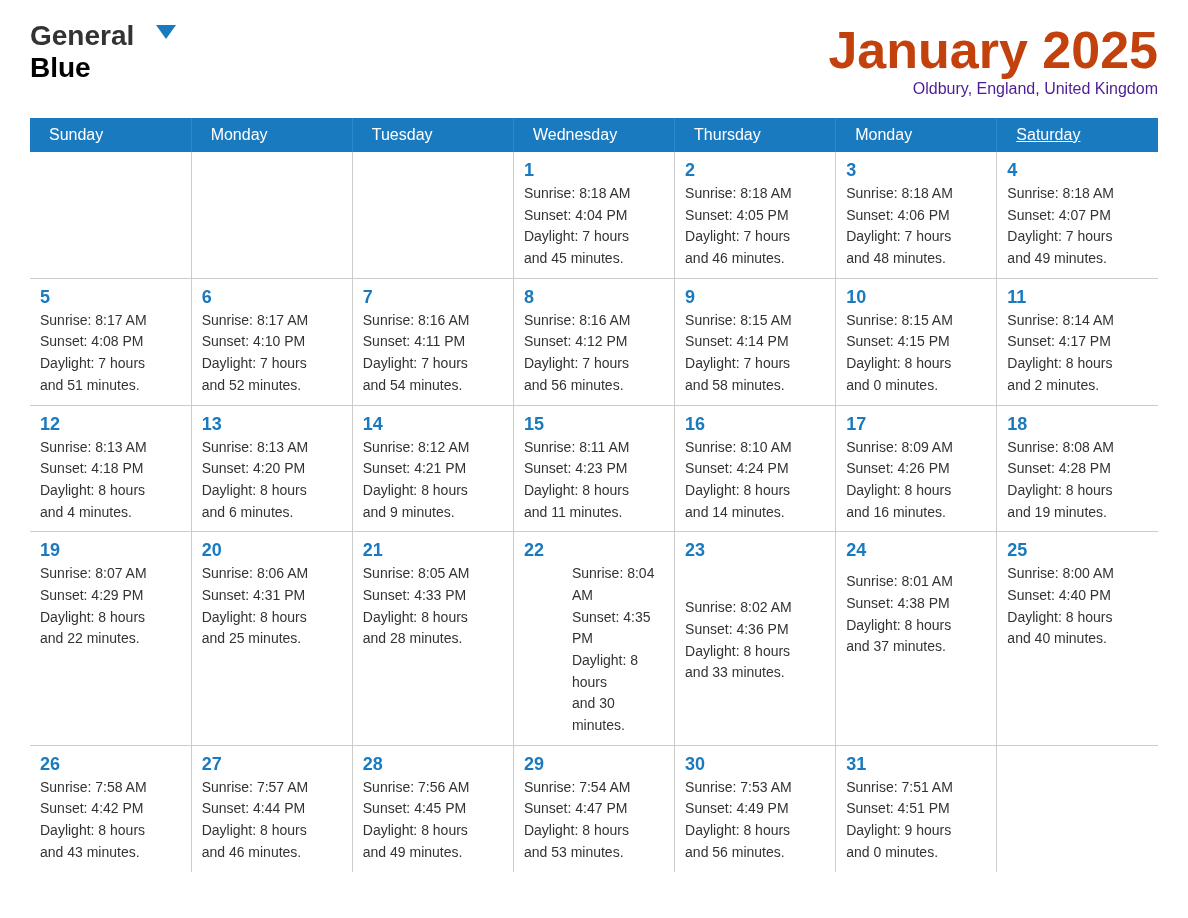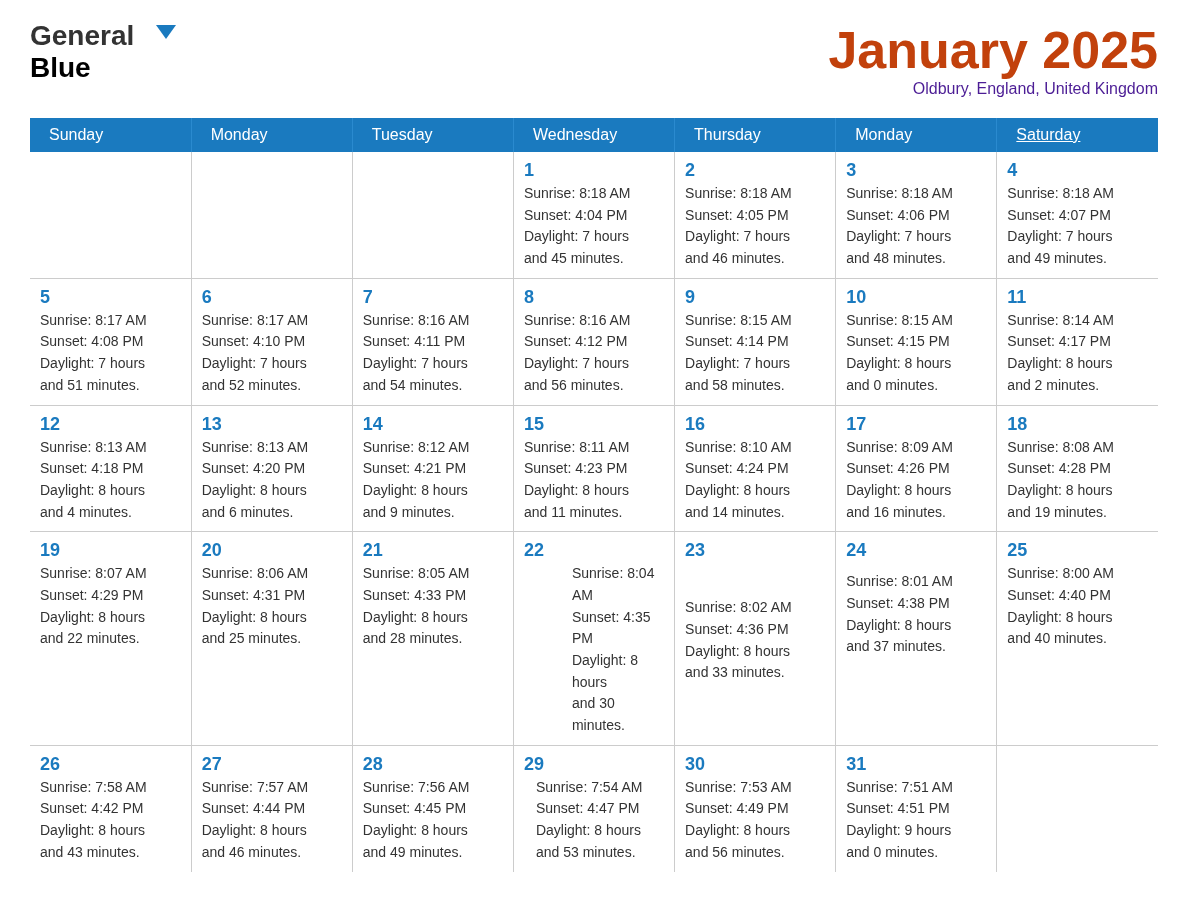--- a/index.html
+++ b/index.html
@@ -324,21 +324,21 @@
         </td>
         <td>
           <div class="day-number">28</div>
           <div class="day-info" style="white-space: pre-line;">Sunrise: 7:56 AM
 Sunset: 4:45 PM
 Daylight: 8 hours
 and 49 minutes.</div>
         </td>
         <td>
           <div class="day-number">29</div>
-          <div class="day-info" style="white-space: pre-line; margin-left: 12px;">Sunrise: 7:54 AM
+          <div class="day-info" style="white-space: pre-line;">Sunrise: 7:54 AM
 Sunset: 4:47 PM
 Daylight: 8 hours
 and 53 minutes.</div>
         </td>
         <td>
           <div class="day-number">30</div>
           <div class="day-info" style="white-space: pre-line;">Sunrise: 7:53 AM
 Sunset: 4:49 PM
 Daylight: 8 hours
 and 56 minutes.</div>

